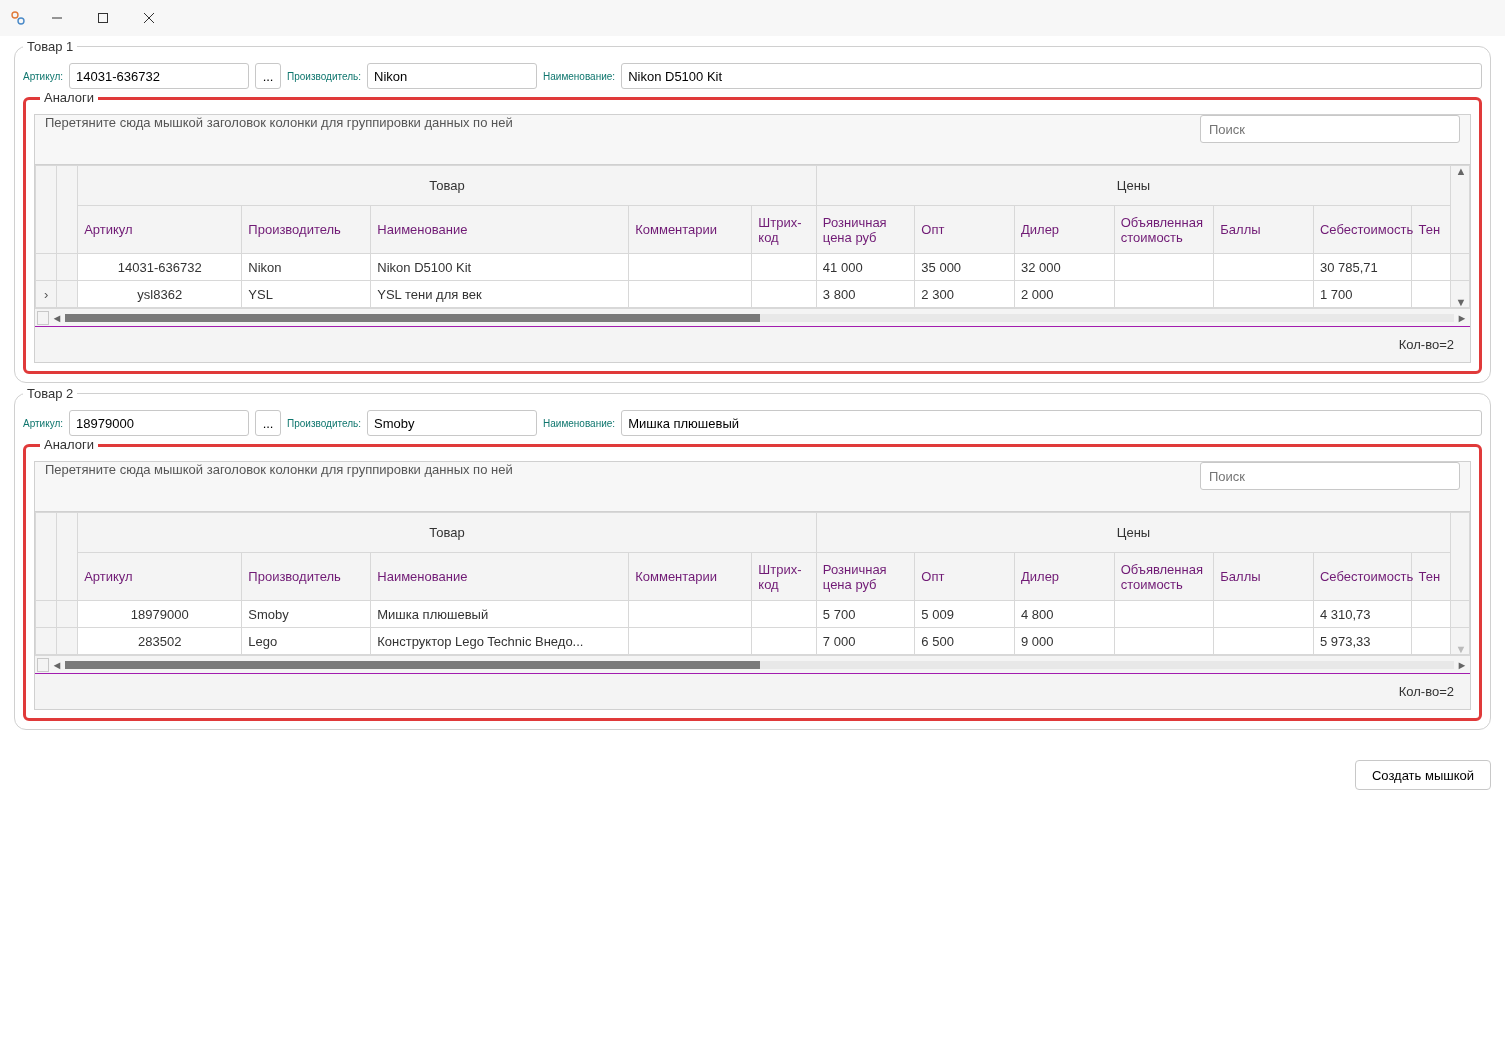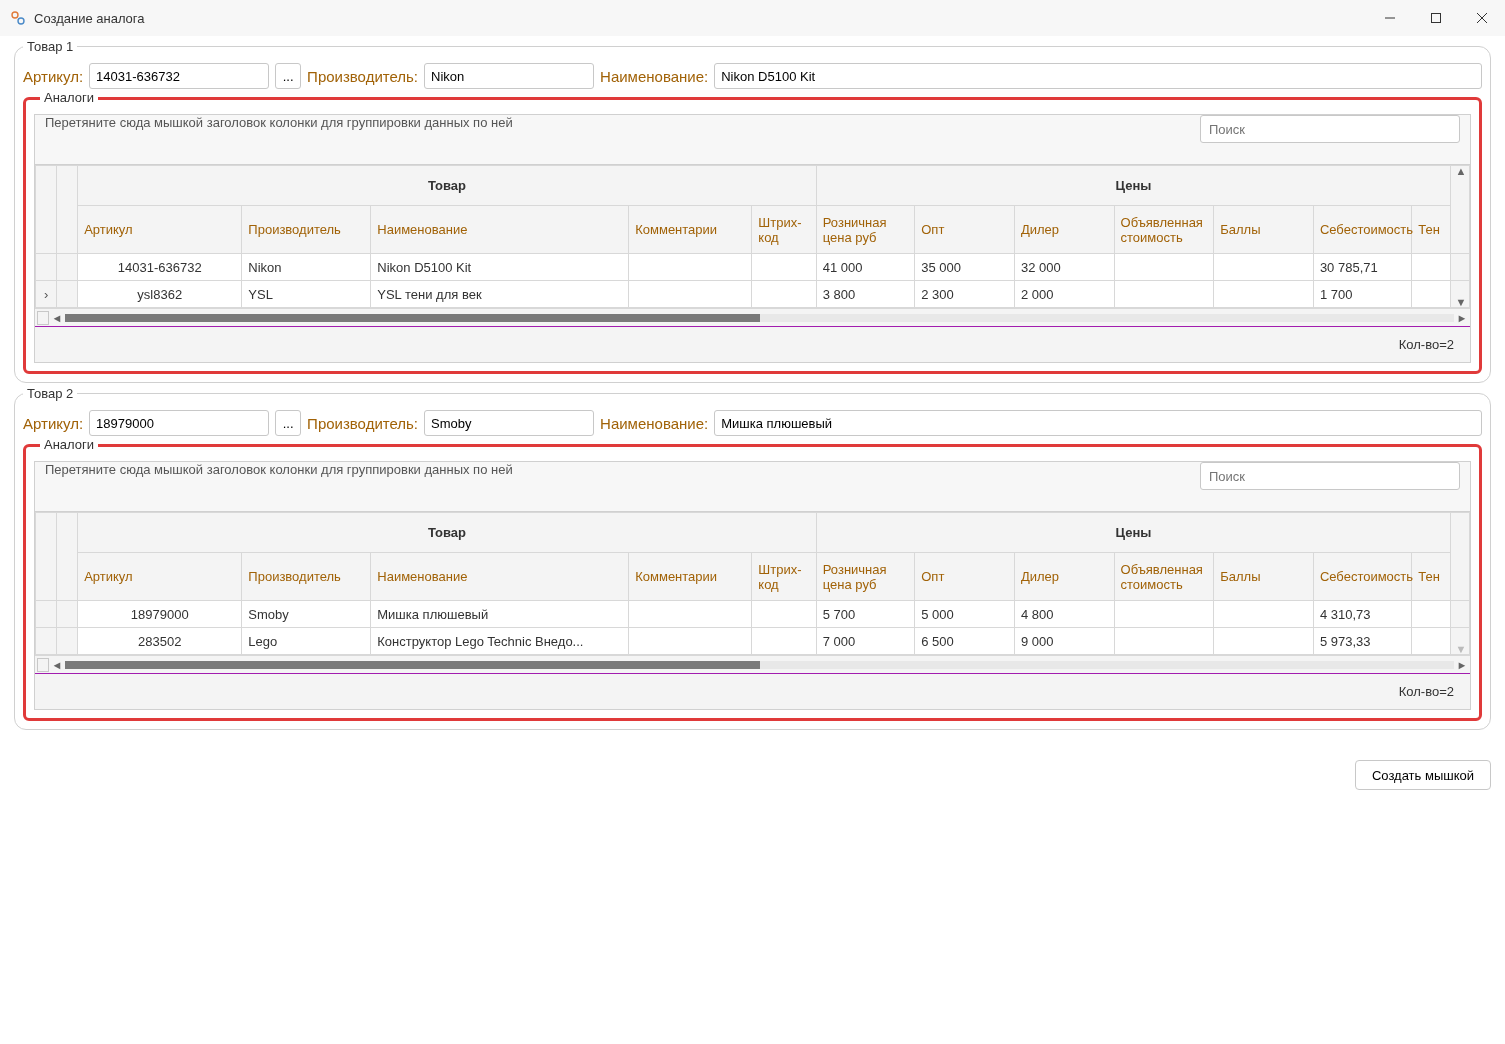--- a/index.html
+++ b/index.html
@@ -11,40 +11,40 @@
   .titlebar-buttons { display: flex; }
   .titlebar-btn { width: 46px; height: 36px; display: flex; align-items: center; justify-content: center; cursor: pointer; }
   
   .content { padding: 10px 14px; }
   
   .fieldset { border: 1px solid #d0d0d0; border-radius: 12px; margin-bottom: 10px; padding: 0; position: relative; }
   .fieldset-legend { position: absolute; top: -8px; left: 8px; background: #fff; padding: 0 4px; font-size: 13px; color: #333; }
   .fieldset-inner { padding: 16px 8px 8px 8px; }
   
   .form-row { display: flex; align-items: center; gap: 6px; margin-bottom: 8px; }
-  .form-label { font-size: 15px; color: #a16207; white-space: nowrap; }
+  .form-label { font-size: 10px; color: #0f766e; white-space: nowrap; }
   .form-input { height: 26px; border: 1px solid #c8c8c8; border-radius: 3px; padding: 0 6px; font-size: 13px; background: #fff; }
   .form-input.article { width: 180px; }
   .form-input.manufacturer { width: 170px; }
   .form-input.name { flex: 1; }
   .ellipsis-btn { width: 26px; height: 26px; border: 1px solid #c8c8c8; border-radius: 3px; background: #fff; cursor: pointer; font-size: 13px; display: flex; align-items: center; justify-content: center; }
   
   .analogs-fieldset { border: 3px solid #e03a3a; border-radius: 6px; padding: 0; position: relative; margin-top: 4px; }
   .analogs-legend { position: absolute; top: -10px; left: 14px; background: #fff; padding: 0 4px; font-size: 13px; color: #333; z-index: 2; }
   .analogs-inner { padding: 14px 8px 8px 8px; }
   
   .grid-panel { border: 1px solid #d0d0d0; }
   .grid-toolbar { background: #f7f7f7; height: 50px; display: flex; align-items: flex-start; padding: 0 10px; border-bottom: 1px solid #d0d0d0; }
   .grouping-hint { flex: 1; font-size: 13px; color: #555; }
   .search-input { width: 260px; height: 28px; border: 1px solid #c8c8c8; border-radius: 3px; padding: 0 8px; font-size: 13px; color: #888; background: #fff; }
   
   .grid-table { width: 100%; border-collapse: collapse; table-layout: fixed; }
   .grid-table th, .grid-table td { border: 1px solid #d8d8d8; font-size: 13px; height: 28px; padding: 0; }
-  .grid-table .group-header th { background: #f4f4f4; text-align: center; font-weight: bold; color: #333; height: 40px; }
-  .grid-table .col-header th { background: #f4f4f4; text-align: left; font-weight: normal; color: #a16207; padding: 6px 6px; height: 48px; vertical-align: middle; }
+  .grid-table .group-header th { background: #f4f4f4; text-align: center; font-weight: normal; color: #333; height: 40px; }
+  .grid-table .col-header th { background: #f4f4f4; text-align: left; font-weight: normal; color: #701a75; padding: 6px 6px; height: 48px; vertical-align: middle; }
   .grid-table tbody td { background: #fff; padding: 0 6px; height: 27px; }
   .grid-table .num { }
   .grid-table .ctr { text-align: center; }
   .row-indicator { width: 18px; background: #f4f4f4 !important; text-align: center; color: #555; }
   
   .grid-scroll-v { position: absolute; right: 2px; top: 0; bottom: 0; width: 14px; display: flex; flex-direction: column; align-items: center; justify-content: space-between; pointer-events: none; }
   .grid-wrap { position: relative; }
   .v-arrow { font-size: 11px; color: #666; user-select: none; }
   
   .grid-hscroll { height: 18px; background: #f4f4f4; position: relative; display: flex; align-items: center; border-top: 1px solid #d8d8d8; }
@@ -76,21 +76,20 @@
 </head>
 <body>
 
 <div class="titlebar">
   <span class="titlebar-icon">
     <svg width="16" height="16" viewBox="0 0 16 16">
         <circle cx="5" cy="5" r="3" fill="none" stroke="#e07a3a" stroke-width="1.4"></circle>
         <circle cx="11" cy="11" r="3" fill="none" stroke="#4a8ac8" stroke-width="1.4"></circle>
       </svg>
   </span>
-  <span class="titlebar-title">Создание аналога</span>
   <div class="titlebar-buttons">
     <div class="titlebar-btn">
         <svg width="10" height="10">
           <line x1="0" y1="5" x2="10" y2="5" stroke="#333" stroke-width="1"></line>
         </svg>
       </div>
     <div class="titlebar-btn">
         <svg width="10" height="10">
           <rect x="0.5" y="0.5" width="9" height="9" fill="none" stroke="#333" stroke-width="1"></rect>
         </svg>
@@ -292,21 +291,21 @@
                 <tbody>
                   <tr>
                     <td class="row-indicator"></td>
                     <td class="row-indicator"></td>
                     <td class="ctr">18979000</td>
                     <td>Smoby</td>
                     <td>Мишка плюшевый</td>
                     <td></td>
                     <td></td>
                     <td class="num">5 700</td>
-                    <td class="num">5 000</td>
+                    <td class="num">5 009</td>
                     <td class="num">4 800</td>
                     <td class="num"></td>
                     <td class="num"></td>
                     <td class="num">4 310,73</td>
                     <td></td>
                     <td style="background:#f4f4f4"></td>
                   </tr>
                   <tr>
                     <td class="row-indicator"></td>
                     <td class="row-indicator"></td>

